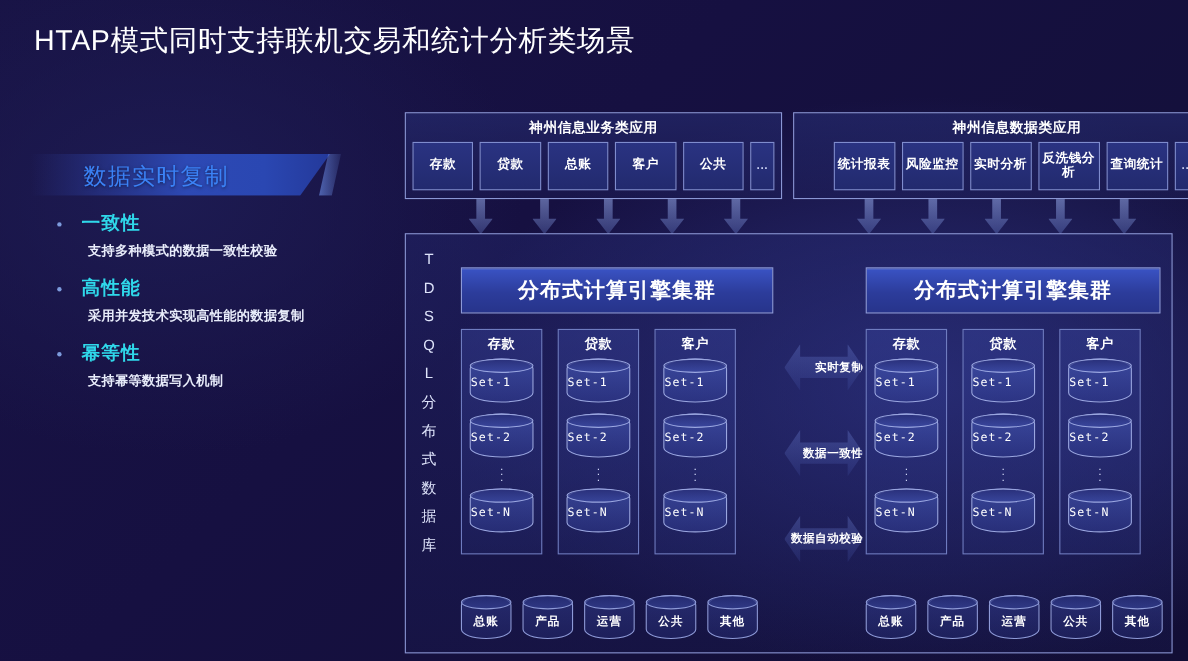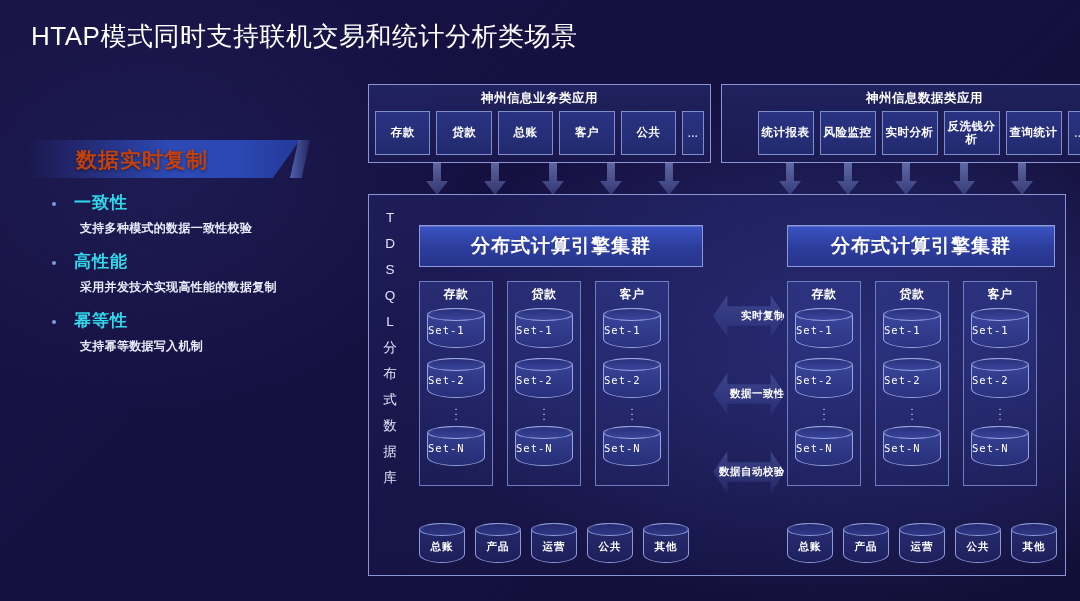--- a/index.html
+++ b/index.html
@@ -44,22 +44,22 @@
   }
   #section-banner .banner-edge {
     position: absolute;
     right: -10px; top: 0; bottom: 0; width: 20px;
     background: linear-gradient(90deg, rgba(120,160,255,0.55), rgba(120,160,255,0.12));
     clip-path: polygon(42% 0, 100% 0, 58% 100%, 0% 100%);
   }
   #section-banner .banner-text {
     position: absolute;
     left: 48px; top: 6px;
-    font-size: 21px; font-weight: bold;
-    color: #c2410c;
+    font-size: 21px; font-weight: normal;
+    color: #3b82f6;
     letter-spacing: 1px;
     text-shadow: 0 1px 3px rgba(0,0,0,.5);
   }
 
   .feature { position: relative; margin-left: 52px; margin-top: 13px; }
   .feature .dot {
     position: absolute; left: 0; top: 11px;
     width: 4px; height: 4px; border-radius: 50%;
     background: #7d9bdd;
   }
@@ -73,21 +73,21 @@
   .feature .f-desc {
     margin-left: 28px;
     margin-top: 6px;
     font-size: 12px;
     font-weight: bold;
     color: #e8ecfa;
     letter-spacing: 0.3px;
   }
 
   
-  #diagram { position: absolute; left: 368px; top: 84px; width: 698px; height: 492px; }
+  #diagram { position: absolute; left: 368px; top: 102px; width: 698px; height: 492px; }
 
   .app-group {
     position: absolute;
     top: 0;
     border: 1px solid #8a96d4;
     background: linear-gradient(180deg, rgba(40,48,120,0.55), rgba(30,32,92,0.35));
     padding: 5px 6px 7px 6px;
   }
   #app-group-biz   { left: 0px;   width: 343px; height: 79px; }
   #app-group-data  { left: 353px; width: 407px; height: 79px; }

